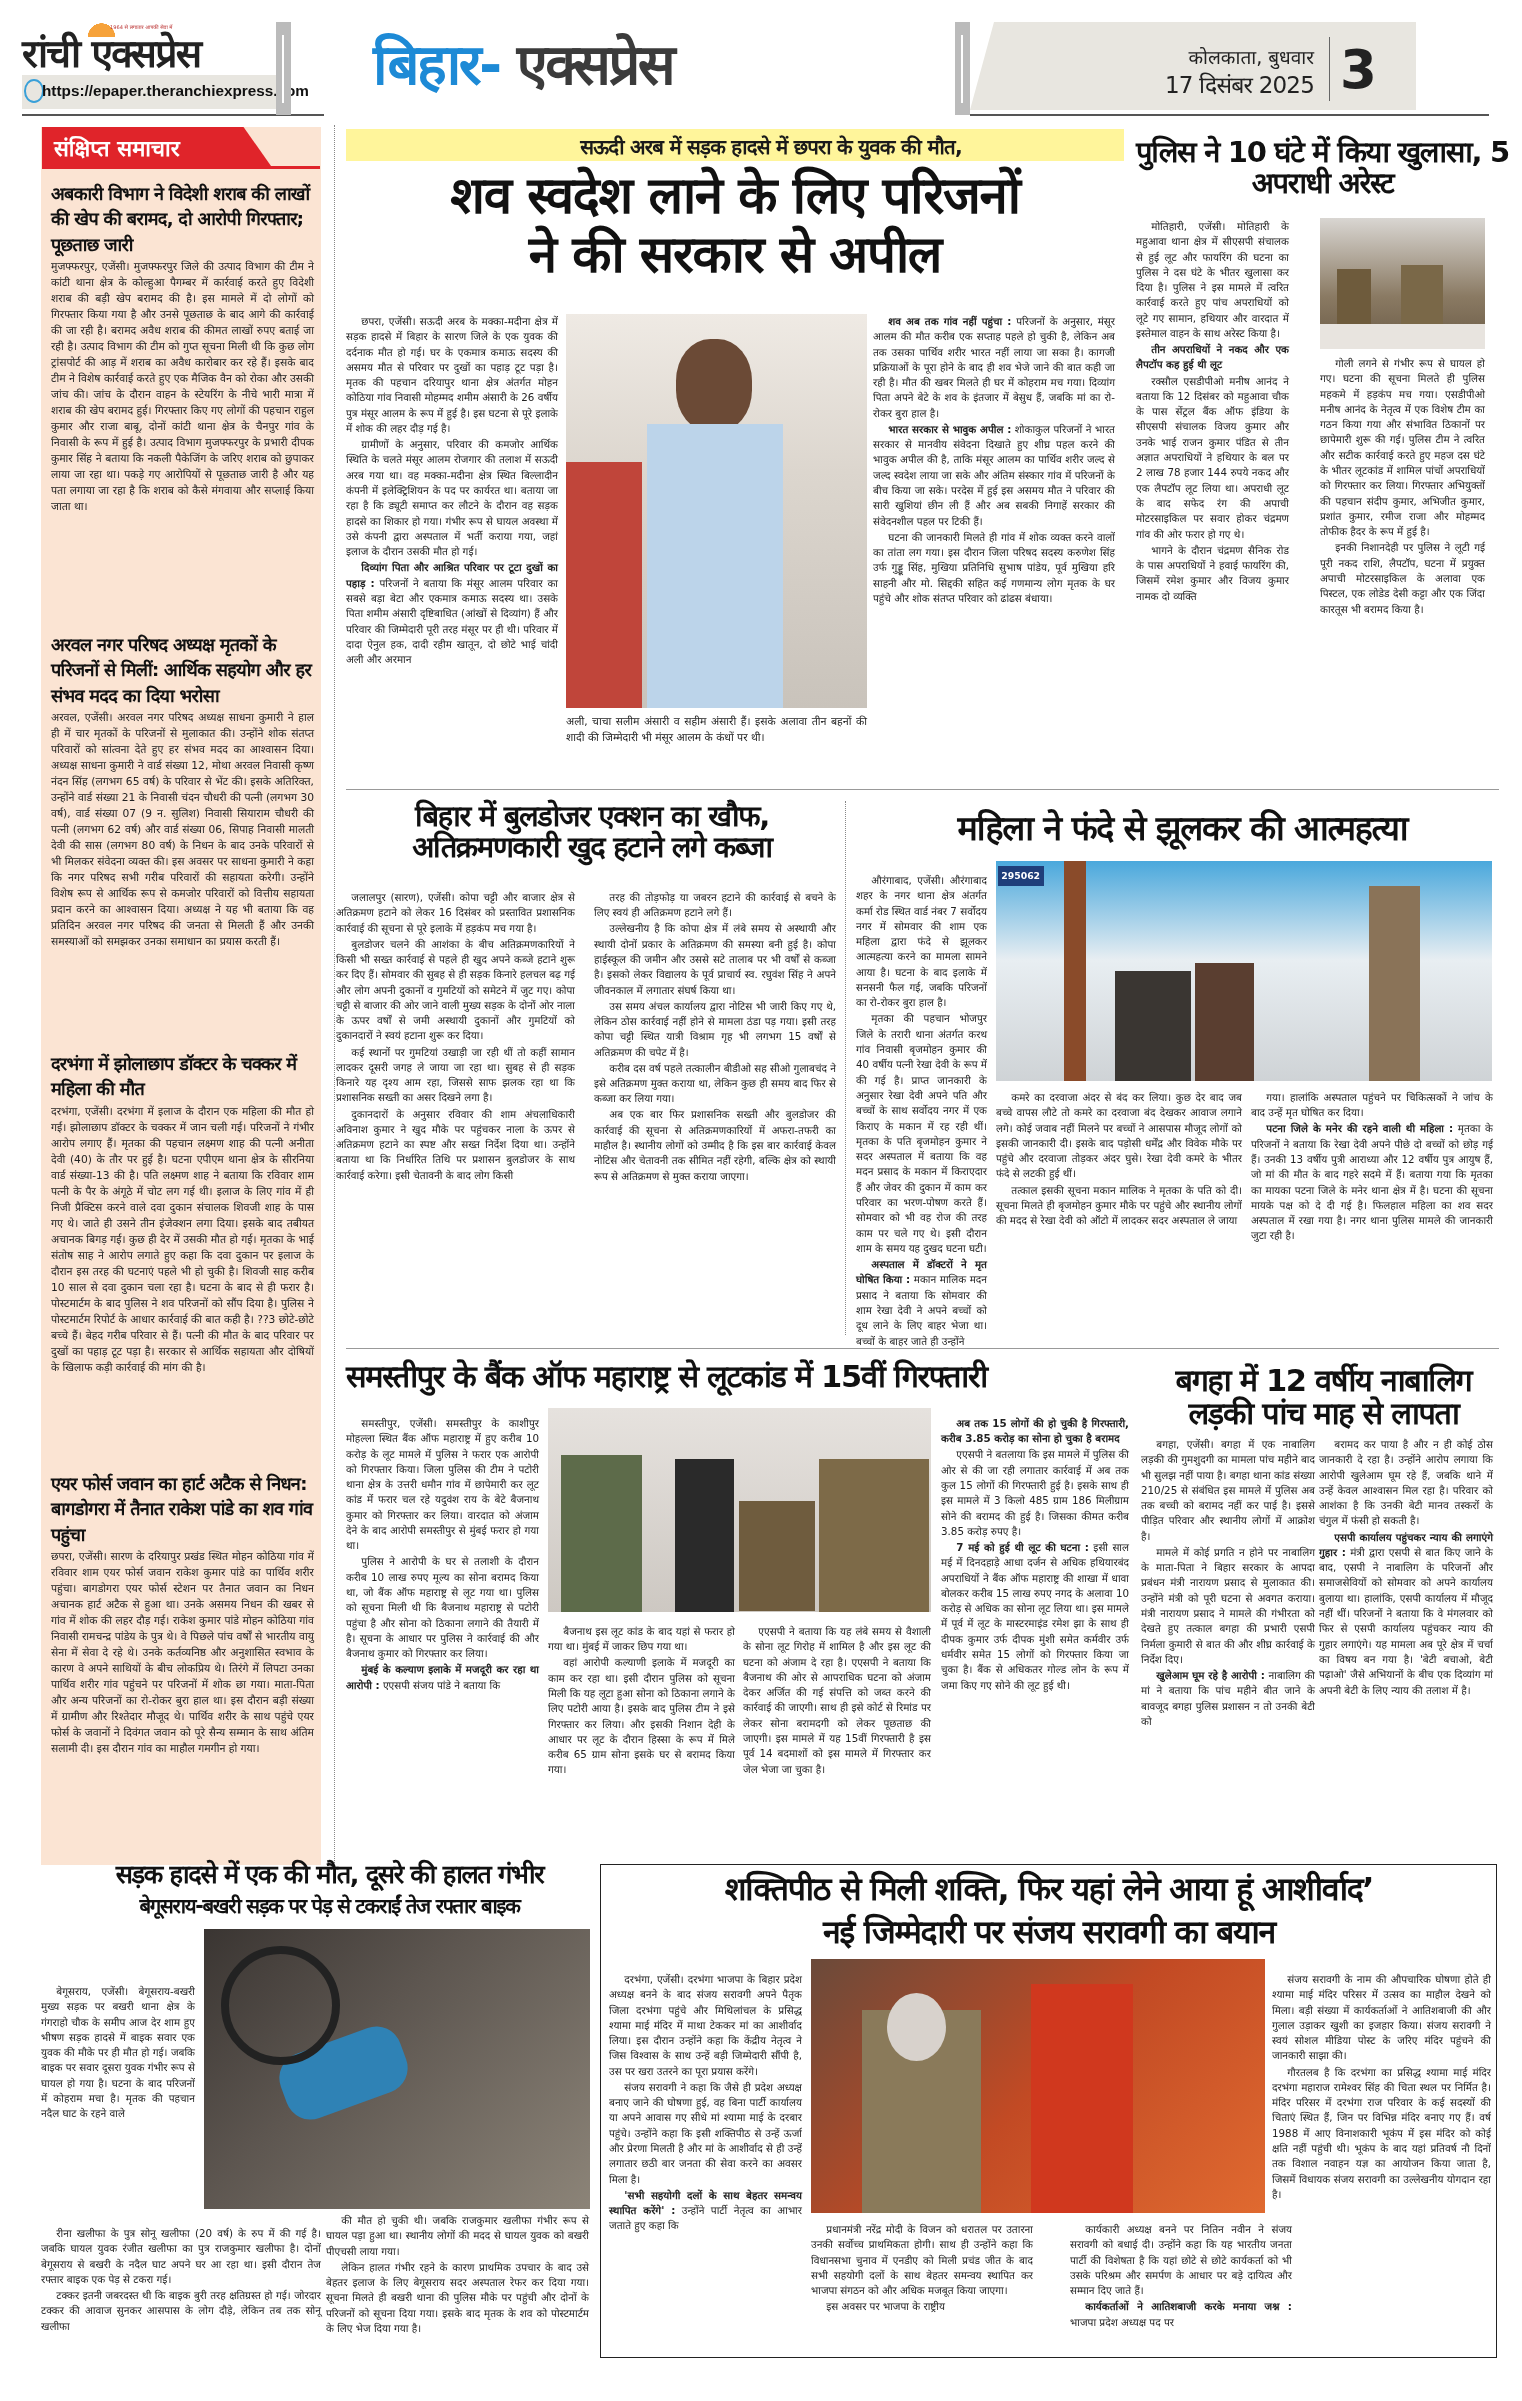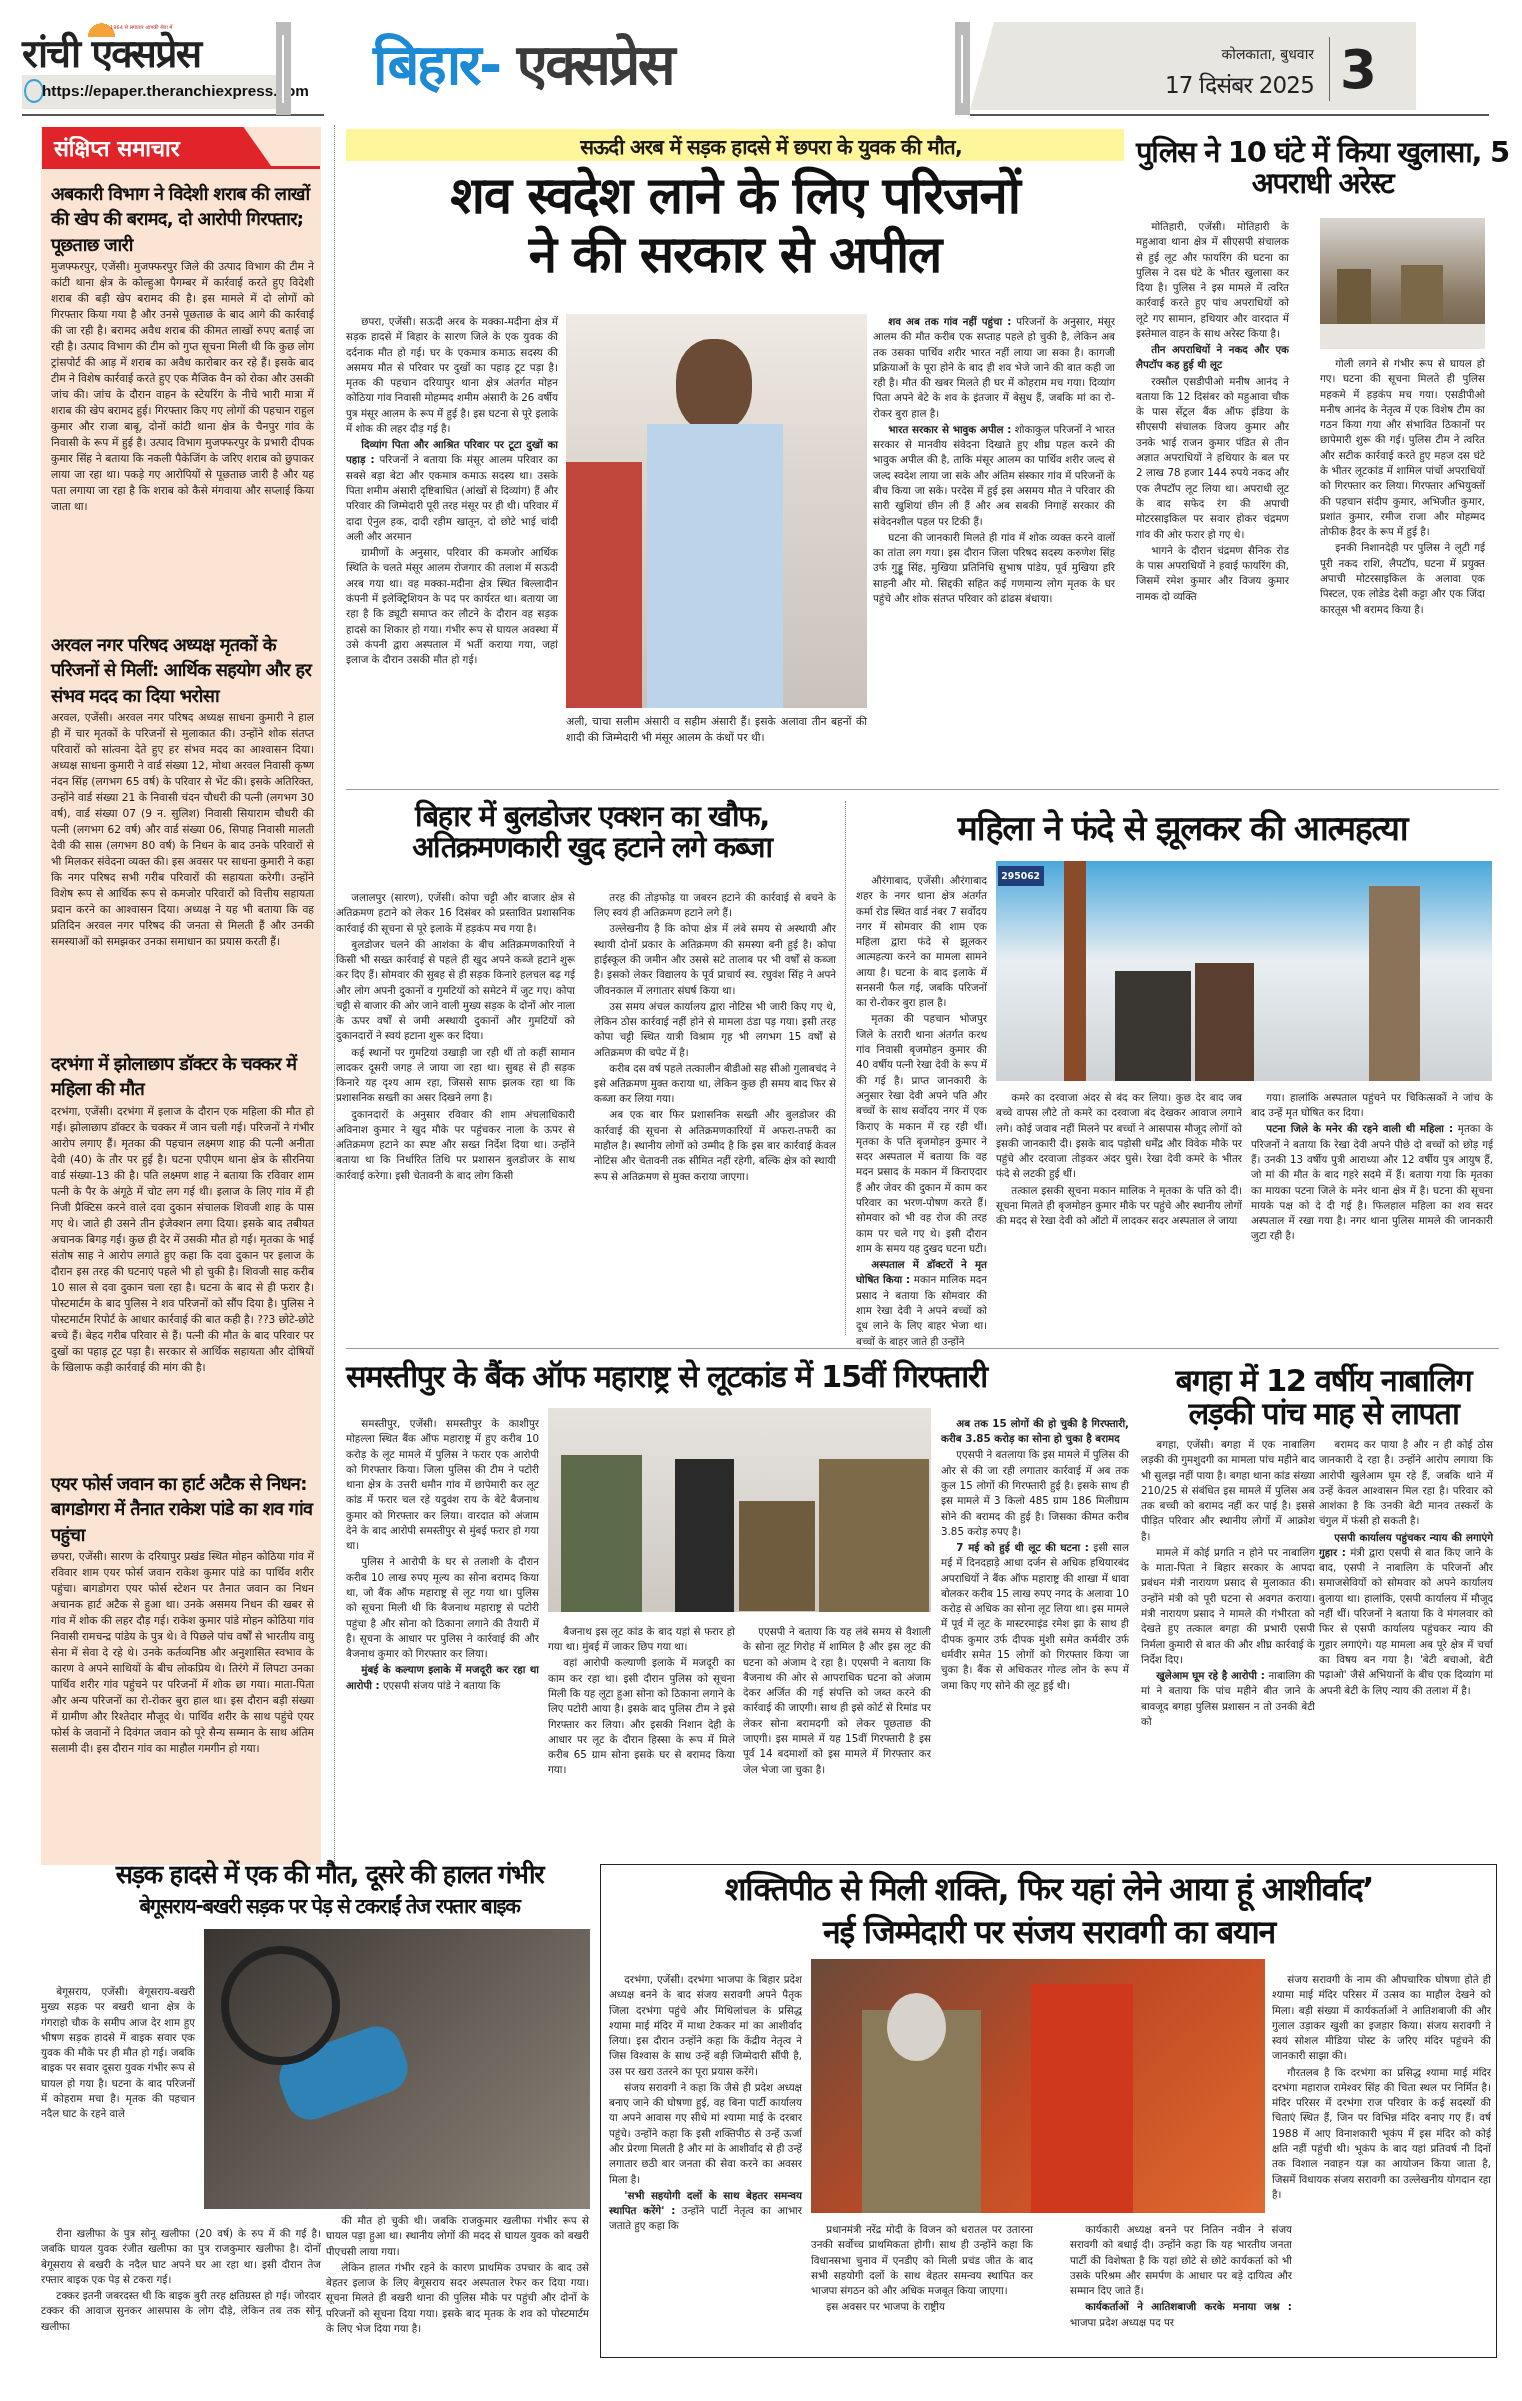--- a/index.html
+++ b/index.html
@@ -21,21 +21,21 @@
   .hand-icon { left: 24px; top: 79px; width: 20.4px; height: 24px; border: 2.5px solid #3aa0d8; border-radius: 50%; }
   .rule-top { left: 22px; top: 114px; width: 302px; height: 1.7px; background: #555; }
   .gray-bar { left: 276px; top: 22px; width: 15.3px; height: 93px; background: #bbb; }
   .gray-bar::after { content: ""; position: absolute; left: 6px; top: 12.7px; width: 1.7px; height: 68px; background: #fff; }
   .section-title { left: 373px; top: 24px; font-size: 56px; font-weight: bold; letter-spacing: -2.5px; }
   .section-title .blue { color: #1d8ad6; }
   .section-title .gray { color: #3b3b3b; }
   .date-bar-left { left: 955px; top: 22px; width: 15.3px; height: 93px; background: #bbb; }
   .date-bar-left::after { content: ""; position: absolute; left: 6px; top: 12.7px; width: 1.7px; height: 68px; background: #fff; }
   .date-panel { left: 970px; top: 22px; width: 446px; height: 88px; background: #e8e6e0; clip-path: polygon(24px 0, 100% 0, 100% 100%, 0 100%, 0 100%); }
-  .date-city { left: 1119px; top: 44px; width: 195px; text-align: right; font-size: 14px; color: #222; }
+  .date-city { left: 1119px; top: 44px; width: 195px; text-align: right; font-size: 19px; color: #222; }
   .date-date { left: 1119px; top: 68px; width: 195px; text-align: right; font-size: 23px; color: #222; letter-spacing: -0.8px; }
   .date-sep { left: 1329px; top: 37px; width: 0.8px; height: 64px; background: #666; }
   .page-num { left: 1340px; top: 39px; font-size: 53px; font-weight: bold; color: #222; }
   .rule-top2 { left: 970px; top: 114px; width: 519px; height: 1.7px; background: #555; }
 
   
   .brief-col { left: 41px; top: 127px; width: 280px; height: 1738px; background: #fbe4d3; }
   .brief-tab { left: 42px; top: 127px; width: 229px; height: 39px; background: #e0242a; clip-path: polygon(0 0, 88% 0, 100% 100%, 0 100%); }
   .brief-tab-text { left: 54px; top: 132px; color: #fff; font-weight: bold; font-size: 22px; }
   .brief-rule { left: 42px; top: 166px; width: 278px; height: 2.5px; background: #e0242a; }
@@ -102,22 +102,22 @@
 
 <div class="abs dotted-v" style="left:334px; top:125px; height:1738px;"></div>
 
 <div class="abs kicker"></div>
 <div class="abs kicker-text">सऊदी अरब में सड़क हादसे में छपरा के युवक की मौत,</div>
 <div class="abs hl" style="left:346px; top:168px; width:778px; font-size:51px;">शव स्वदेश लाने के लिए परिजनों</div>
 <div class="abs hl" style="left:346px; top:227px; width:778px; font-size:51px;">ने की सरकार से अपील</div>
 
 <div class="abs body-text" style="left:346px; top:314px; width:212px;">
   <p>छपरा, एजेंसी। सऊदी अरब के मक्का-मदीना क्षेत्र में सड़क हादसे में बिहार के सारण जिले के एक युवक की दर्दनाक मौत हो गई। घर के एकमात्र कमाऊ सदस्य की असमय मौत से परिवार पर दुखों का पहाड़ टूट पड़ा है। मृतक की पहचान दरियापुर थाना क्षेत्र अंतर्गत मोहन कोठिया गांव निवासी मोहम्मद शमीम अंसारी के 26 वर्षीय पुत्र मंसूर आलम के रूप में हुई है। इस घटना से पूरे इलाके में शोक की लहर दौड़ गई है।</p>
+  <p>ग्रामीणों के अनुसार, परिवार की कमजोर आर्थिक स्थिति के चलते मंसूर आलम रोजगार की तलाश में सऊदी अरब गया था। वह मक्का-मदीना क्षेत्र स्थित बिल्लादीन कंपनी में इलेक्ट्रिशियन के पद पर कार्यरत था। बताया जा रहा है कि ड्यूटी समाप्त कर लौटने के दौरान वह सड़क हादसे का शिकार हो गया। गंभीर रूप से घायल अवस्था में उसे कंपनी द्वारा अस्पताल में भर्ती कराया गया, जहां इलाज के दौरान उसकी मौत हो गई।</p>
   <p><span class="sub-head">दिव्यांग पिता और आश्रित परिवार पर टूटा दुखों का पहाड़ :</span> <span>परिजनों ने बताया कि मंसूर आलम परिवार का सबसे बड़ा बेटा और एकमात्र कमाऊ सदस्य था। उसके पिता शमीम अंसारी दृष्टिबाधित (आंखों से दिव्यांग) हैं और परिवार की जिम्मेदारी पूरी तरह मंसूर पर ही थी। परिवार में दादा ऐनुल हक, दादी रहीम खातून, दो छोटे भाई चांदी अली और अरमान</span></p>
-  <p>ग्रामीणों के अनुसार, परिवार की कमजोर आर्थिक स्थिति के चलते मंसूर आलम रोजगार की तलाश में सऊदी अरब गया था। वह मक्का-मदीना क्षेत्र स्थित बिल्लादीन कंपनी में इलेक्ट्रिशियन के पद पर कार्यरत था। बताया जा रहा है कि ड्यूटी समाप्त कर लौटने के दौरान वह सड़क हादसे का शिकार हो गया। गंभीर रूप से घायल अवस्था में उसे कंपनी द्वारा अस्पताल में भर्ती कराया गया, जहां इलाज के दौरान उसकी मौत हो गई।</p>
 </div>
 
 <div class="abs photo" style="left:566px; top:314px; width:301px; height:394px; background: linear-gradient(180deg,#efeae4 0%,#dcd6ce 40%,#c9c3bb 100%);">
   <div class="abs" style="left:110px; top:25.4px; width:76px; height:93px; border-radius:45%; background:#6b4a36;"></div>
   <div class="abs" style="left:81px; top:110px; width:136px; height:284px; background:#bcd4ea;"></div>
   <div class="abs" style="left:0; top:148px; width:76px; height:246px; background:#c0453a;"></div>
 </div>
 <div class="abs caption" style="left:566px; top:714px; width:301px;">अली, चाचा सलीम अंसारी व सहीम अंसारी हैं। इसके अलावा तीन बहनों की शादी की जिम्मेदारी भी मंसूर आलम के कंधों पर थी।</div>
 
 <div class="abs body-text" style="left:873px; top:314px; width:242px;">

